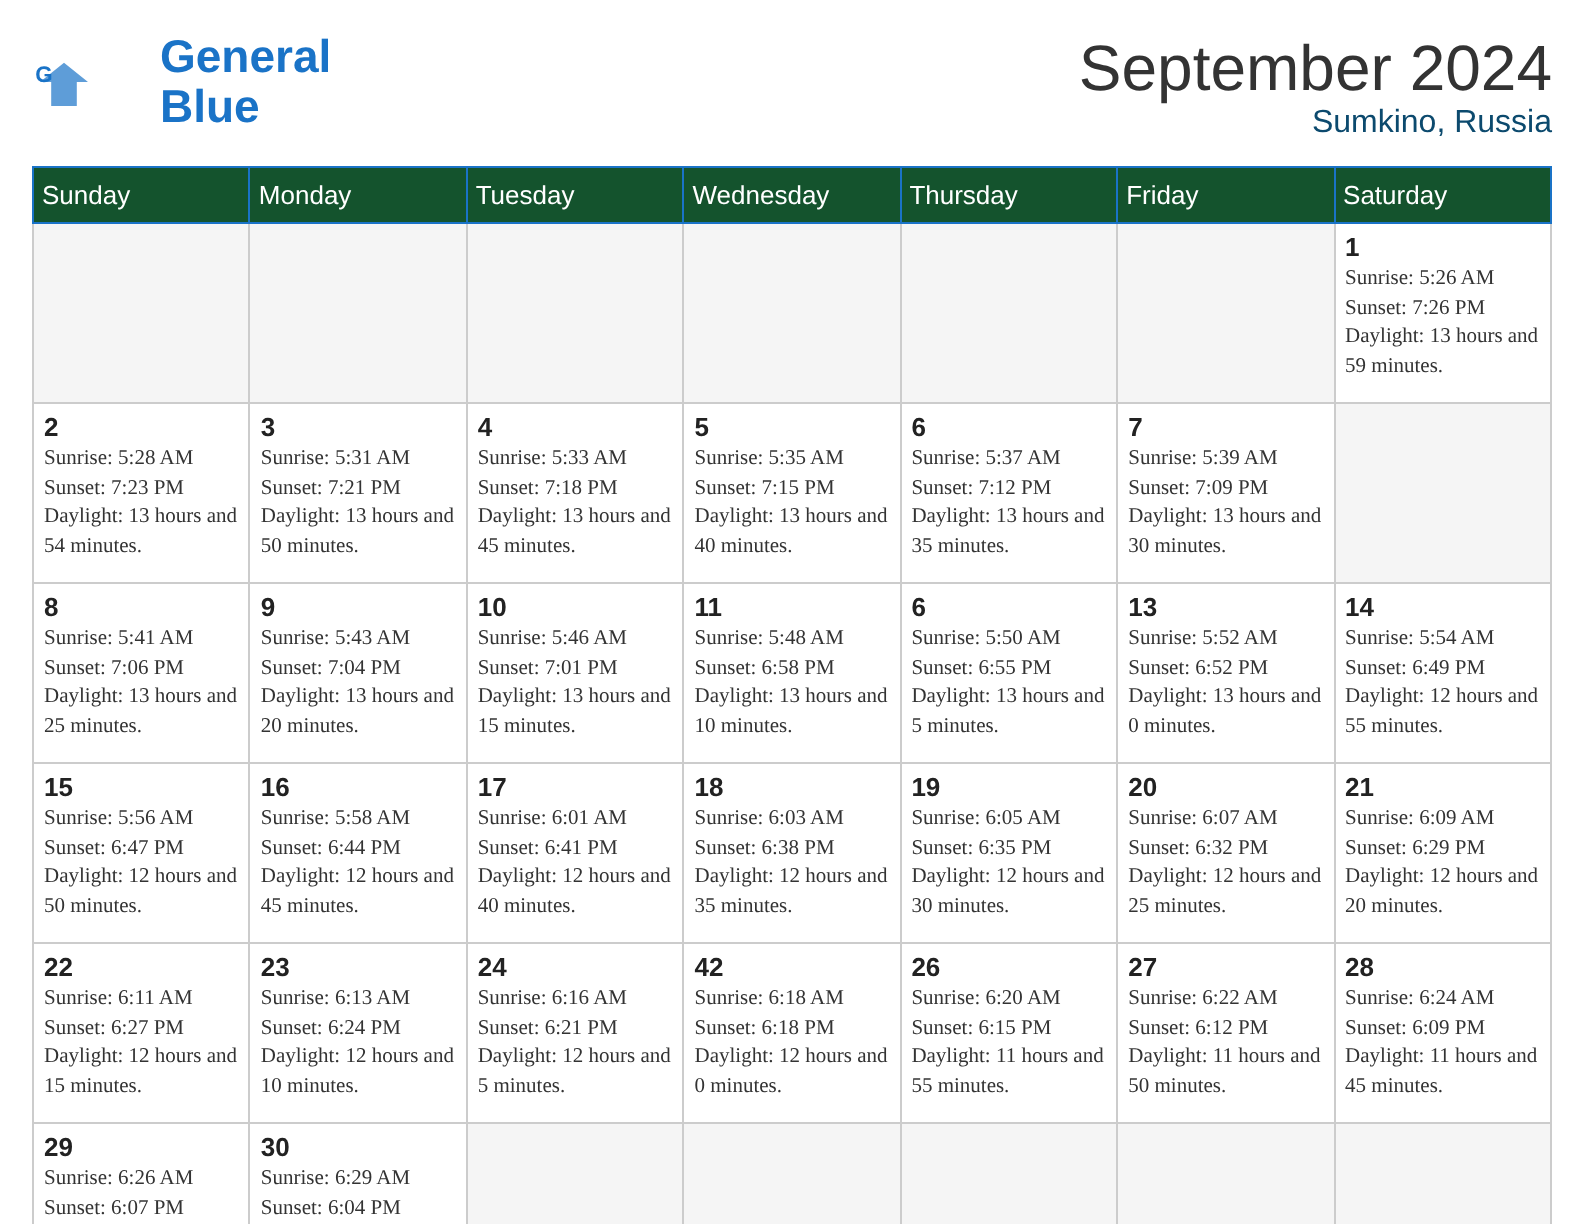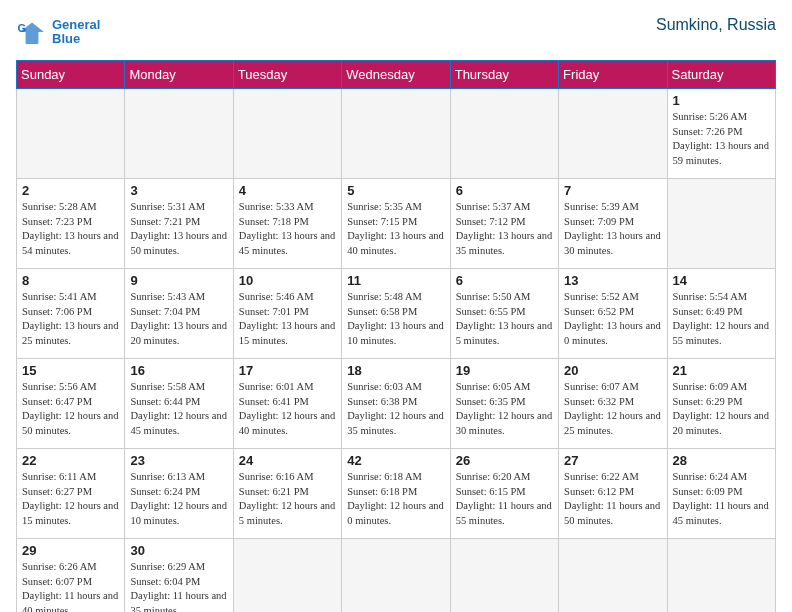--- a/index.html
+++ b/index.html
@@ -14,24 +14,25 @@
       display: flex;
       justify-content: space-between;
       align-items: flex-start;
       margin-bottom: 12px;
     }
     .logo {
       display: flex;
       align-items: center;
     }
     .logo-text {
-      font-size: 13px;
+      font-size: 23px;
       font-weight: bold;
       color: #333;
       line-height: 1.1;
+      margin-left: 28px;
     }
     .logo-text span {
       color: #1a73c7;
     }
     .logo-icon {
       width: 32px;
       height: 32px;
       margin-right: 4px;
     }
     .title-area {
@@ -45,21 +46,21 @@
     .location {
       font-size: 16px;
       color: #0c4a6e;
     }
     .calendar {
       width: 100%;
       border-collapse: collapse;
       font-size: 11px;
     }
     .calendar th {
-      background: #be185d;
+      background: #14532d;
       color: #fff;
       padding: 6px 4px;
       text-align: left;
       font-size: 13px;
       font-weight: normal;
       border: 1px solid #1a73c7;
     }
     .calendar td {
       border: 1px solid #ccc;
       vertical-align: top;
@@ -96,20 +97,21 @@
     <svg class="logo-icon" viewBox="0 0 40 40">
       <text x="2" y="20" font-size="14" fill="#1a73c7" font-weight="bold">G</text>
       <polygon points="20,8 35,20 28,20 28,35 12,35 12,20 5,20" fill="#1a73c7" opacity="0.7"></polygon>
     </svg>
     <div class="logo-text">
       <span>General</span><br>
       <span>Blue</span>
     </div>
   </div>
   <div class="title-area">
+    <div class="month-title">September 2024</div>
     <div class="location">Sumkino, Russia</div>
   </div>
 </div>
 
 <table class="calendar">
   <thead>
     <tr>
     <th>Sunday</th>
         <th>Monday</th>
         <th>Tuesday</th>

